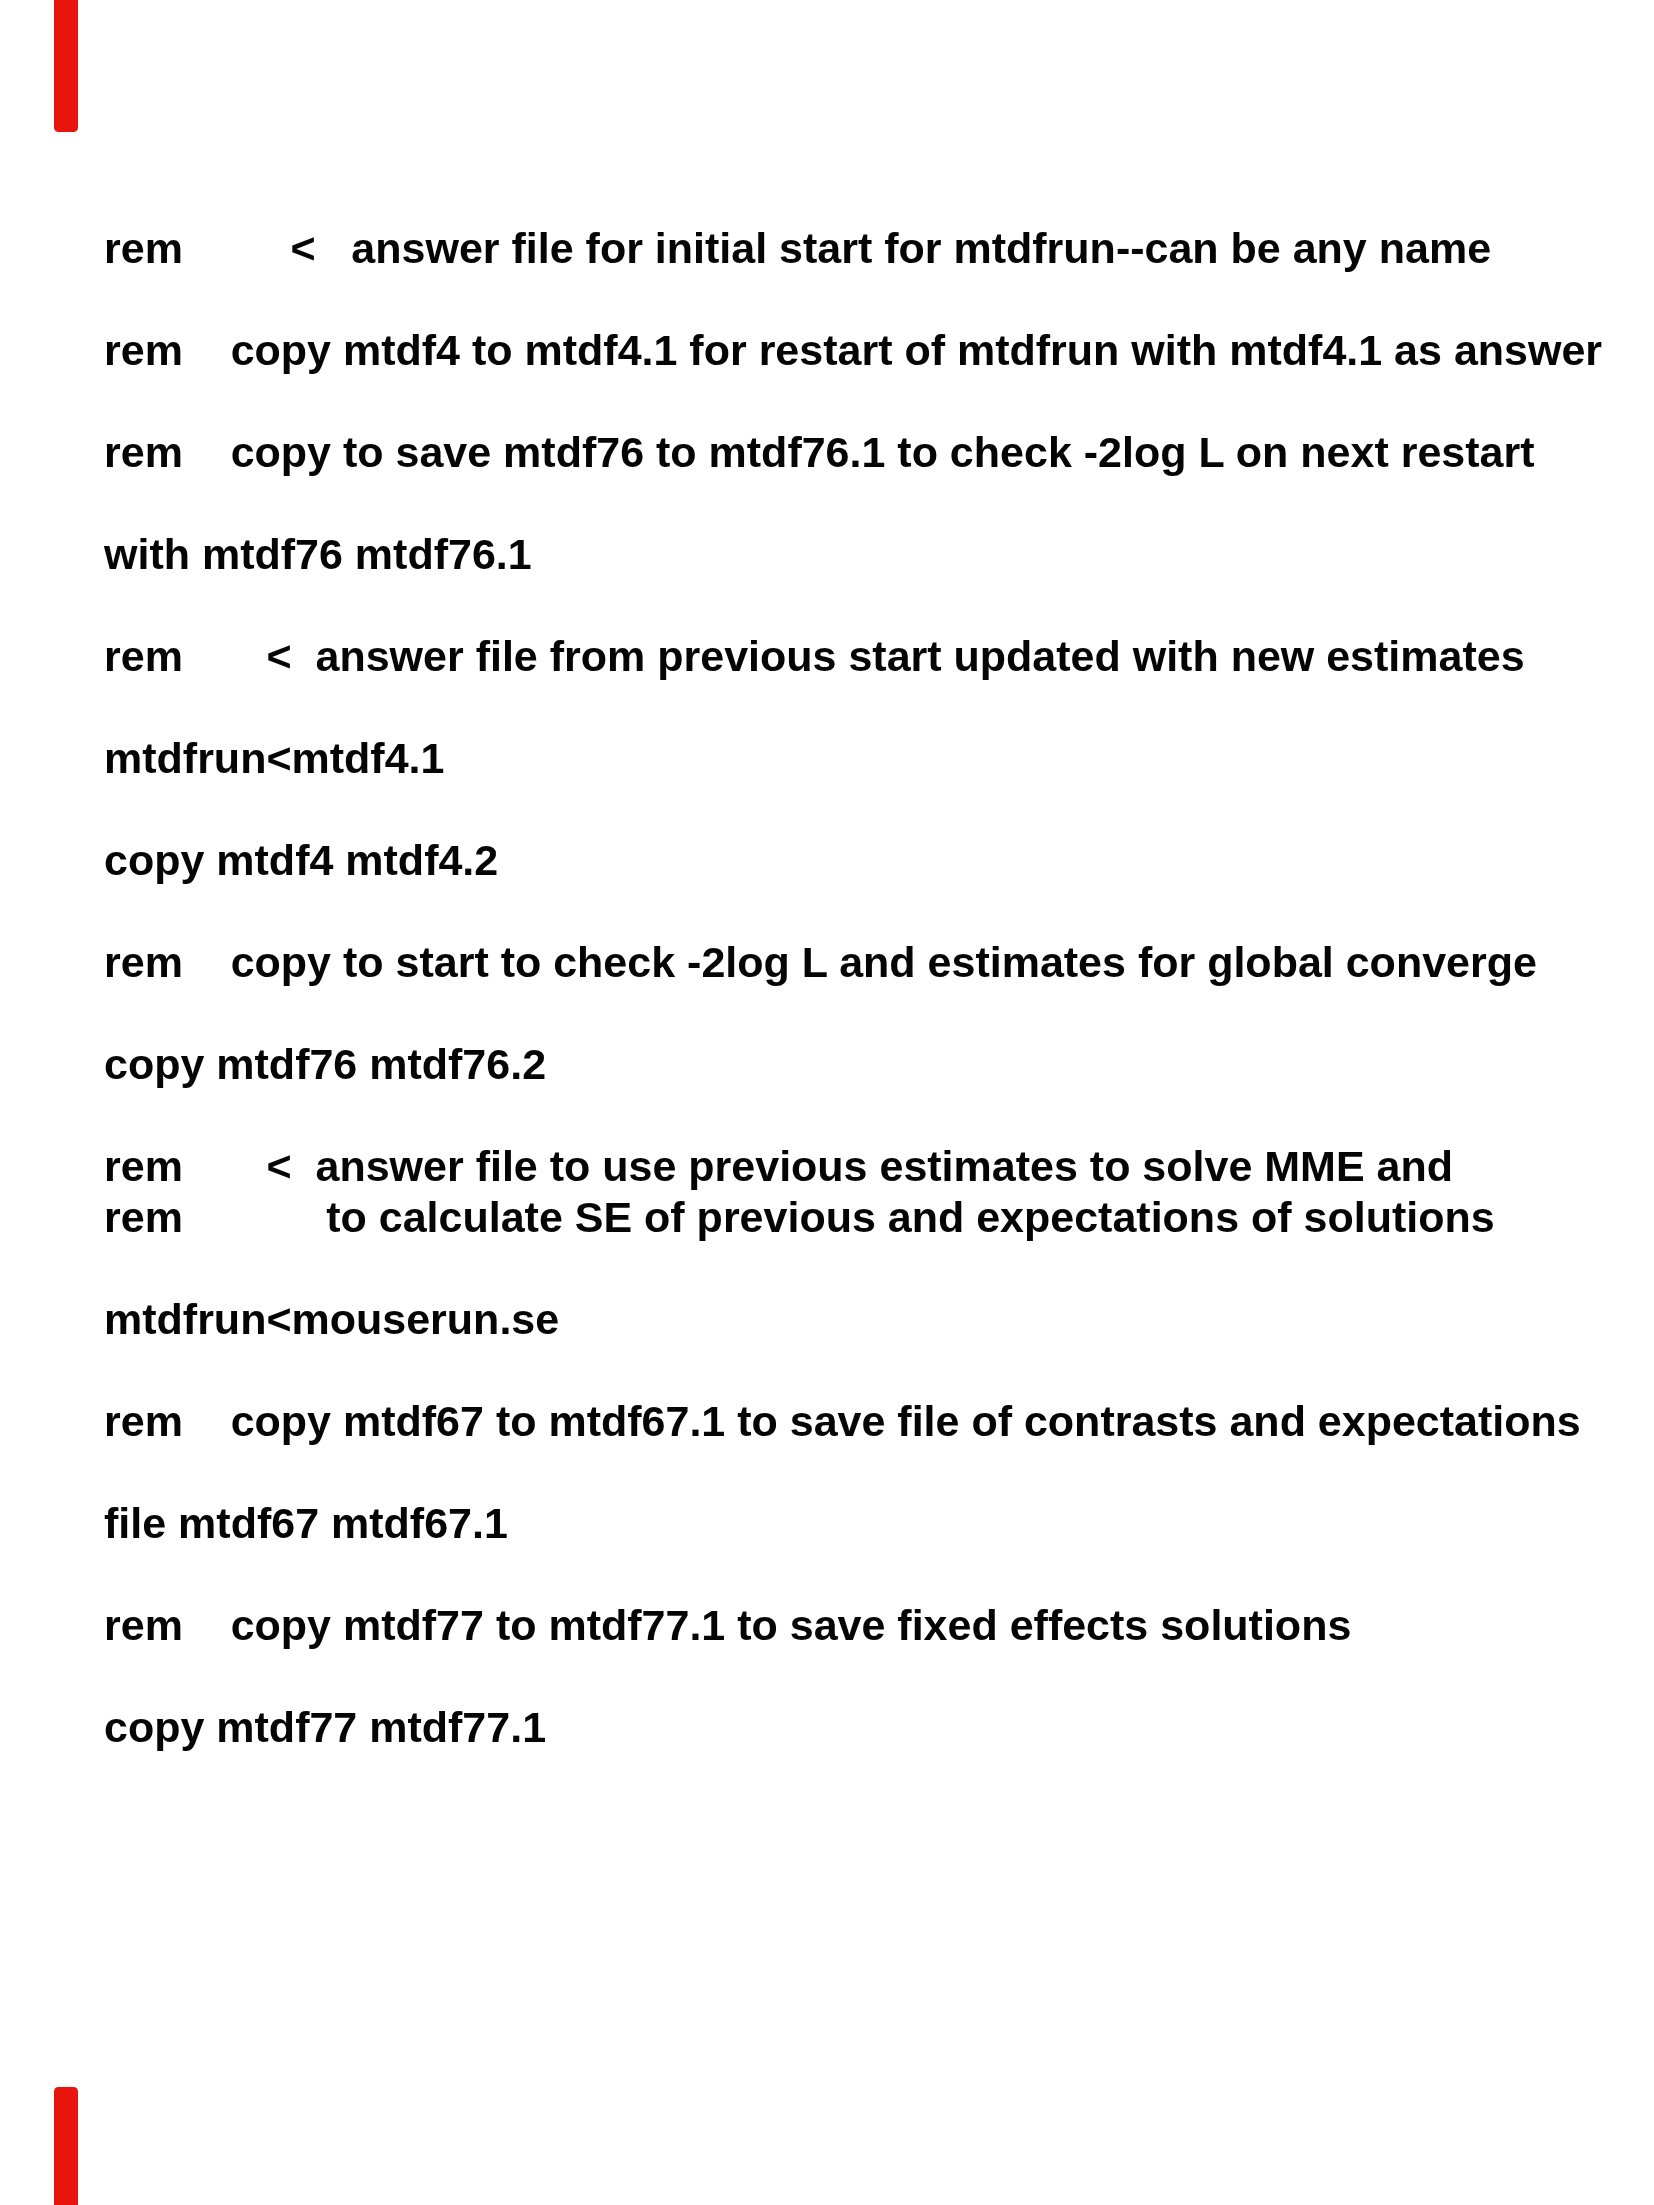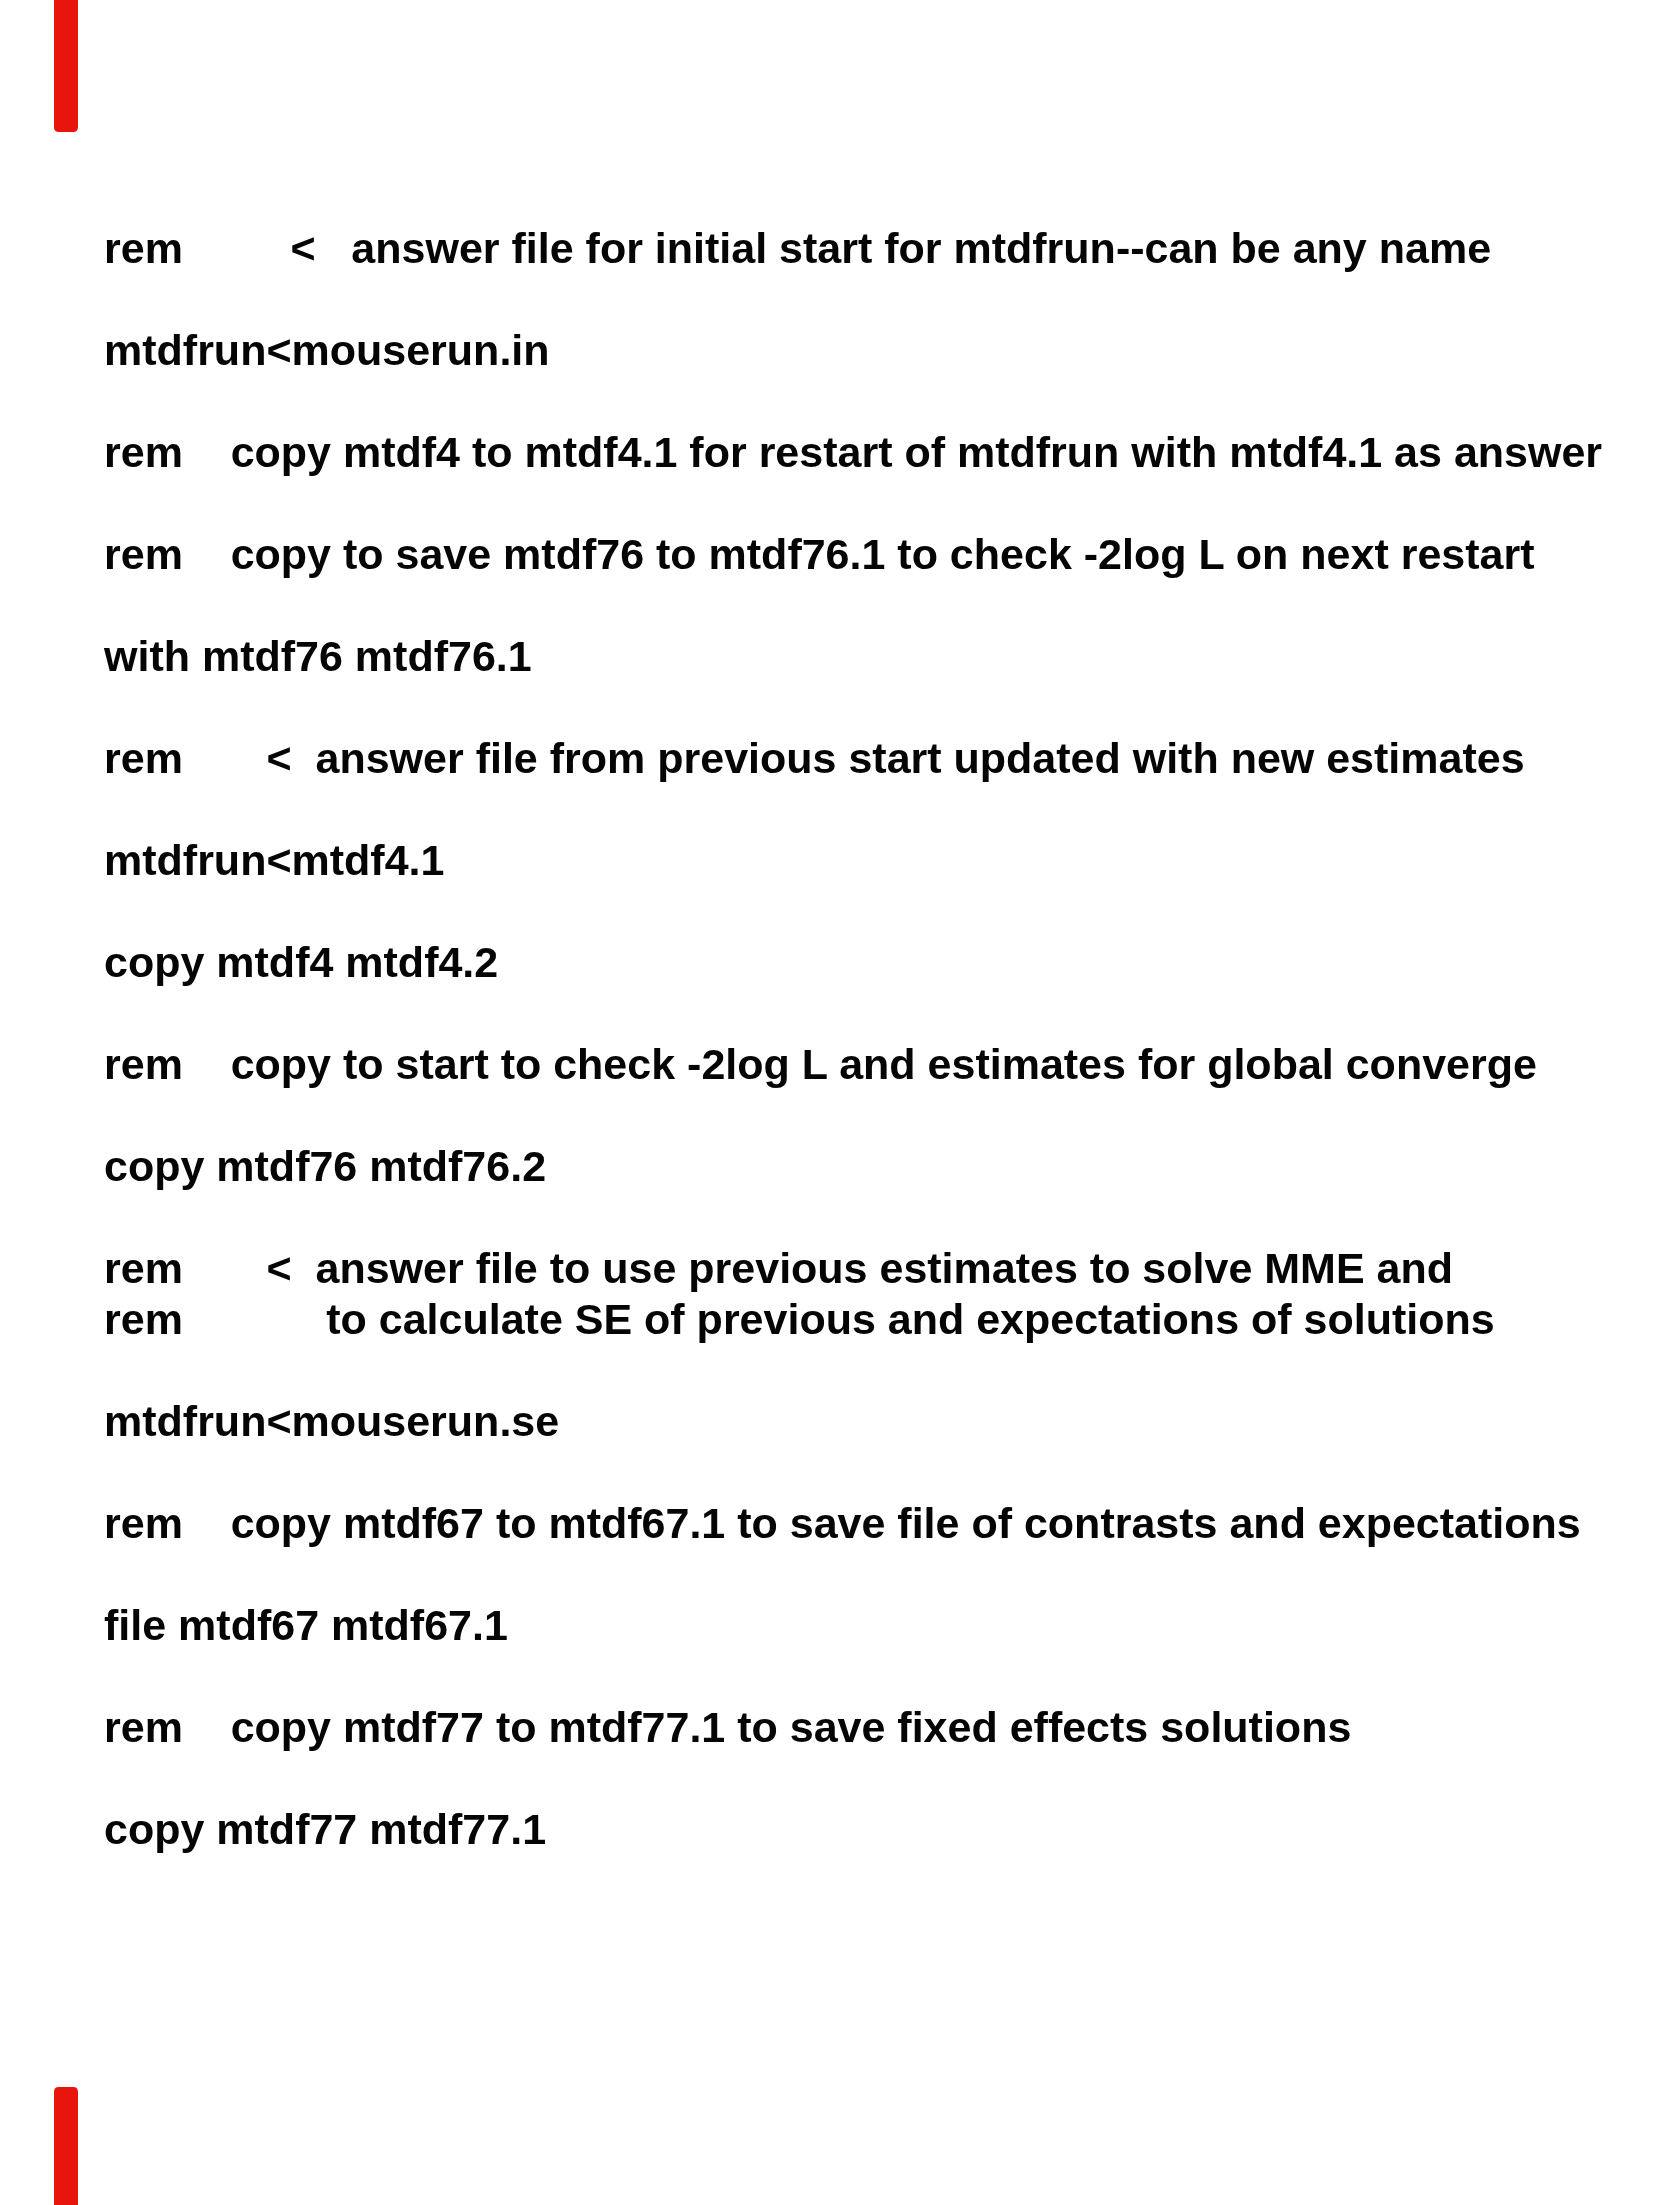--- a/index.html
+++ b/index.html
@@ -59,21 +59,20 @@
 </head>
 <body>
 
 <div class="page" style="background: rgb(255, 255, 255);">
 
   <div class="red-mark top" style="background: rgb(232, 21, 12);"></div>
   <div class="red-mark bottom" style="background: rgb(232, 21, 12);"></div>
 
   <div class="listing" style="color: rgb(5, 5, 5);">
     <div class="line">rem         &lt;   answer file for initial start for mtdfrun--can be any name</div>
-    <div class="line">mtdfrun&lt;mouserun.in</div>
     <div class="line">rem    copy mtdf4 to mtdf4.1 for restart of mtdfrun with mtdf4.1 as answer</div>
     <div class="line">rem    copy to save mtdf76 to mtdf76.1 to check -2log L on next restart</div>
     <div class="line">with mtdf76 mtdf76.1</div>
     <div class="line">rem       &lt;  answer file from previous start updated with new estimates</div>
     <div class="line">mtdfrun&lt;mtdf4.1</div>
     <div class="line">copy mtdf4 mtdf4.2</div>
     <div class="line">rem    copy to start to check -2log L and estimates for global converge</div>
     <div class="line">copy mtdf76 mtdf76.2</div>
     <div class="line tight">rem       &lt;  answer file to use previous estimates to solve MME and</div>
     <div class="line">rem            to calculate SE of previous and expectations of solutions</div>

